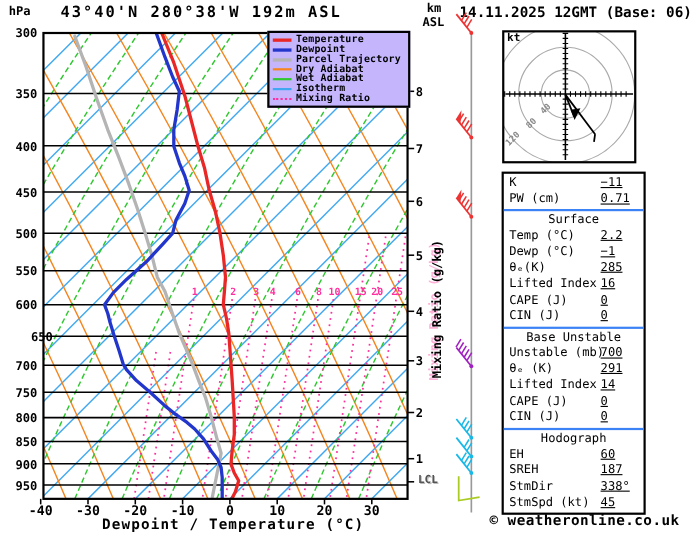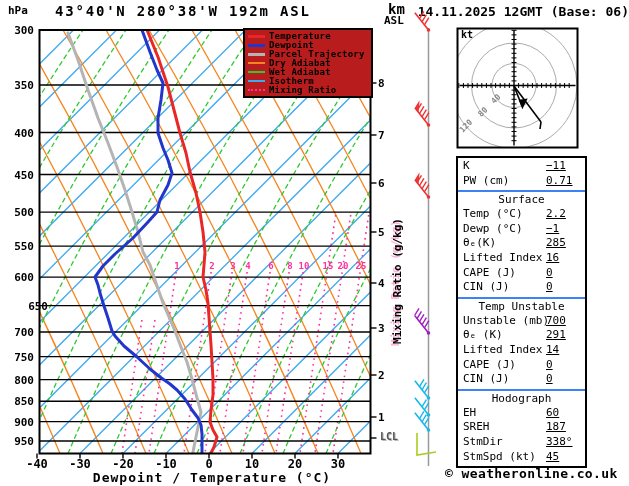--- a/index.html
+++ b/index.html
@@ -9,21 +9,21 @@
   .hdr{position:absolute;font-weight:bold;white-space:nowrap;}
   .plabel{position:absolute;width:27px;text-align:right;font-weight:bold;font-size:11px;}
   .tlabel{position:absolute;transform:translateX(-50%);font-weight:bold;font-size:12px;}
   .kmlabel{position:absolute;font-weight:bold;font-size:11px;}
   .mixlabel{position:absolute;transform:translateX(-50%);font-weight:bold;font-size:9px;color:#ff2f9e;}
   .lcl{position:absolute;left:380px;top:431px;font-weight:bold;font-size:10px;color:#555;text-shadow:1px 1px 0 #bbb;}
   .xaxis-title{position:absolute;left:212px;top:470px;transform:translateX(-50%);
                font-weight:bold;font-size:13px;letter-spacing:1px;white-space:nowrap;}
   .mix-axis{position:absolute;left:397px;top:281px;transform:translate(-50%,-50%) rotate(-90deg);
             font-weight:bold;font-size:11px;white-space:nowrap;text-shadow:-2px -2px 0 #ffb0d8;}
-  .legend{position:absolute;left:243px;top:28px;width:123px;border:2px solid #000;background:#b91c1c;
+  .legend{position:absolute;left:243px;top:28px;width:123px;border:2px solid #000;background:#c4b5fd;
           padding:2px 0 2px 3px;z-index:5;}
   .legend-row{display:flex;align-items:center;height:8.9px;}
   .legend-swatch{width:17px;flex:none;margin-right:4px;height:0;}
   .legend-label{font-weight:bold;font-size:9px;letter-spacing:0.2px;white-space:nowrap;}
   .tbl{position:absolute;left:456px;top:156px;width:127px;border:2px solid #000;background:#fff;
        font-size:11px;line-height:14.6px;}
   .tbl-section{border-top:2px solid #3b82f6;padding:1px 0 2px 0;}
   .tbl-section:first-child{border-top:none;}
   .tbl-title{text-align:center;height:14px;line-height:14px;}
   .tbl-row{position:relative;height:14.6px;padding-left:5px;white-space:nowrap;}
@@ -33,21 +33,21 @@
              font-size:8px;color:#888;font-weight:bold;}
   .footer{position:absolute;left:445px;top:466px;font-weight:bold;font-size:13px;letter-spacing:0.4px;}
 </style>
 </head>
 <body>
 
 <div class="canvas">
 
   <span class="hdr" style="left:8px;top:4px;font-size:11px;">hPa</span>
   <span class="hdr" style="left:55px;top:3px;font-size:14px;letter-spacing:1.8px;">43°40'N 280°38'W 192m ASL</span>
-  <span class="hdr" style="left:388px;top:1px;font-size:14px;">km</span>
+  <span class="hdr" style="left:388px;top:1px;font-size:11px;">km</span>
   <span class="hdr" style="left:384px;top:14px;font-size:11px;">ASL</span>
   <span class="hdr" style="left:410px;top:4px;width:219px;text-align:right;font-size:13px;">14.11.2025 12GMT (Base: 06)</span>
 
   <svg id="plot-svg" width="629" height="486" viewBox="0 0 629 486">
       <defs>
         <clipPath id="plotclip">
           <rect x="39.5" y="30" width="331" height="423.5"></rect>
         </clipPath>
         <clipPath id="hodoclip">
           <rect x="457.5" y="28.5" width="120" height="119"></rect>
@@ -350,21 +350,21 @@
       <div class="tbl-section">
         <div class="tbl-title">Surface</div>
         <div class="tbl-row"><span>Temp (°C)</span><div class="tbl-val">2.2</div></div>
         <div class="tbl-row"><span>Dewp (°C)</span><div class="tbl-val">−1</div></div>
         <div class="tbl-row"><span>θₑ(K)</span><div class="tbl-val">285</div></div>
         <div class="tbl-row"><span>Lifted Index</span><div class="tbl-val">16</div></div>
         <div class="tbl-row"><span>CAPE (J)</span><div class="tbl-val">0</div></div>
         <div class="tbl-row"><span>CIN (J)</span><div class="tbl-val">0</div></div>
       </div>
       <div class="tbl-section">
-        <div class="tbl-title">Temp Unstable</div>
+        <div class="tbl-title">Base Unstable</div>
         <div class="tbl-row"><span>Unstable (mb)</span><div class="tbl-val">700</div></div>
         <div class="tbl-row"><span>θₑ (K)</span><div class="tbl-val">291</div></div>
         <div class="tbl-row"><span>Lifted Index</span><div class="tbl-val">14</div></div>
         <div class="tbl-row"><span>CAPE (J)</span><div class="tbl-val">0</div></div>
         <div class="tbl-row"><span>CIN (J)</span><div class="tbl-val">0</div></div>
       </div>
       <div class="tbl-section">
         <div class="tbl-title">Hodograph</div>
         <div class="tbl-row"><span>EH</span><div class="tbl-val">60</div></div>
         <div class="tbl-row"><span>SREH</span><div class="tbl-val">187</div></div>

